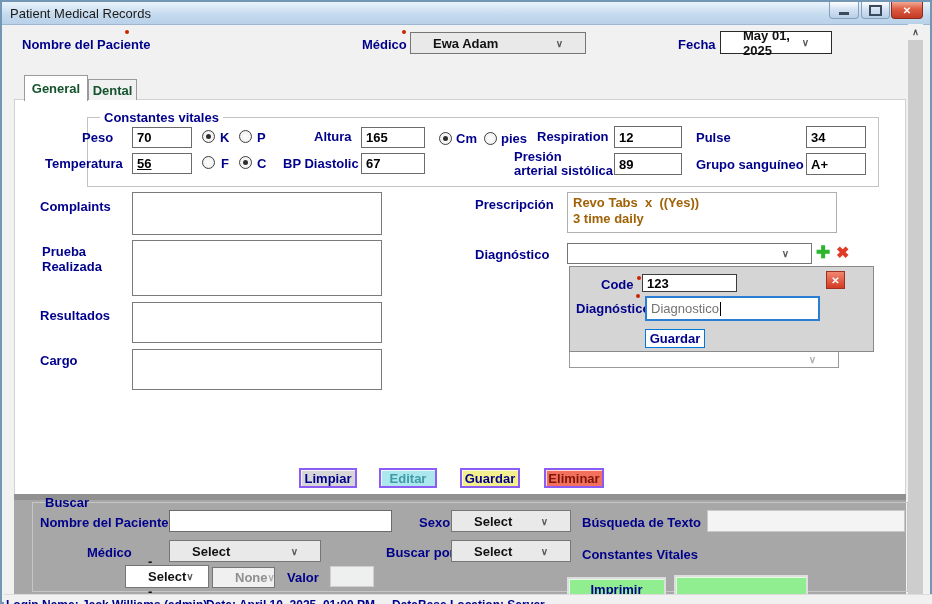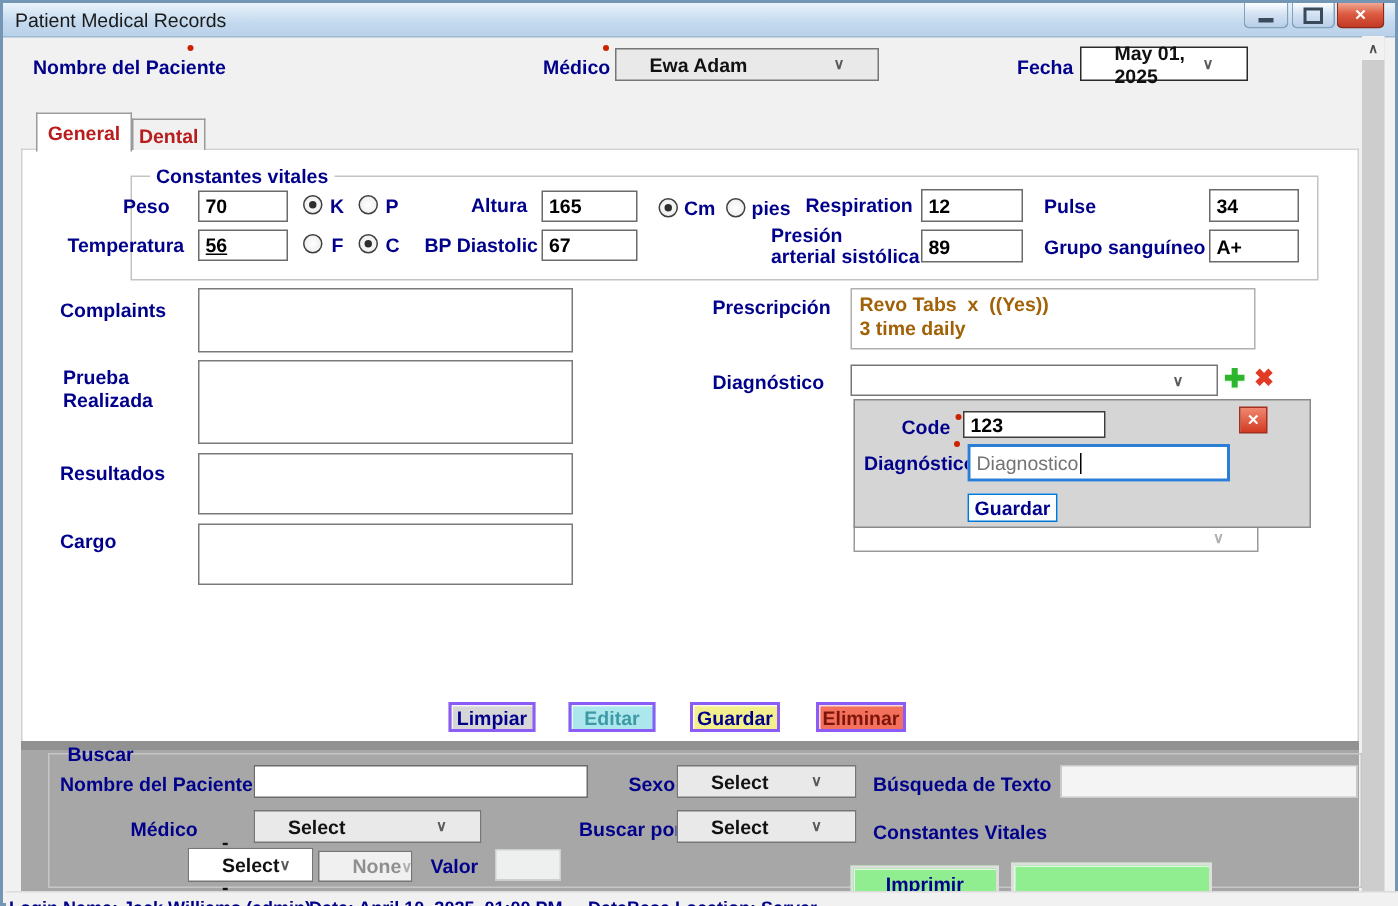--- a/index.html
+++ b/index.html
@@ -30,21 +30,21 @@
     font-size:13px;font-weight:bold;padding:0 22px;box-sizing:border-box;color:#111}
   .combo .chev{margin-left:auto;color:#5a5a5a;font-size:10px;font-weight:bold}
   .combo.gray{background:#e9e9e9}
   .combo.disabled{background:#f0f0f0;color:#8f8f8f}
   .combo.disabled .chev{color:#b0b0b0}
   .radio{position:absolute;width:13px;height:13px;border:1px solid #3f3f3f;border-radius:50%;
     background:radial-gradient(#fff,#e9e9e9);box-sizing:border-box}
   .radio.checked::after{content:"";position:absolute;left:3px;top:3px;width:5px;height:5px;
     border-radius:50%;background:#2e2e2e}
   .tab{position:absolute;border:1px solid #9a9a9a;border-bottom:none;display:flex;
-    align-items:center;justify-content:center;color:#b91c1c;font-weight:bold;font-size:13px}
+    align-items:center;justify-content:center;color:#14532d;font-weight:bold;font-size:13px}
   .panel{position:absolute;left:12px;top:97px;width:892px;height:395px;background:#fff;
     border:1px solid #d2d2d2;border-bottom:none;box-sizing:border-box}
   .grpbox{position:absolute;border:1px solid #c3c3c3}
   .grpbox .legend{position:absolute;top:-8px;padding:0 4px;color:#00008B;font-weight:bold;font-size:13px}
   .btn{position:absolute;border:2px solid #8b5cf6;box-shadow:inset 1px 1px 0 rgba(255,255,255,.75);
     font:bold 13px "Liberation Sans",sans-serif;display:flex;align-items:center;justify-content:center;
     cursor:default;box-sizing:border-box}
   .band{position:absolute;left:12px;top:492px;width:892px;height:100px;background:#a7a7a7;
     border-top:6px solid #919191;box-sizing:border-box}
   .popup{position:absolute;left:567px;top:264px;width:305px;height:86px;background:#d5d5d5;

